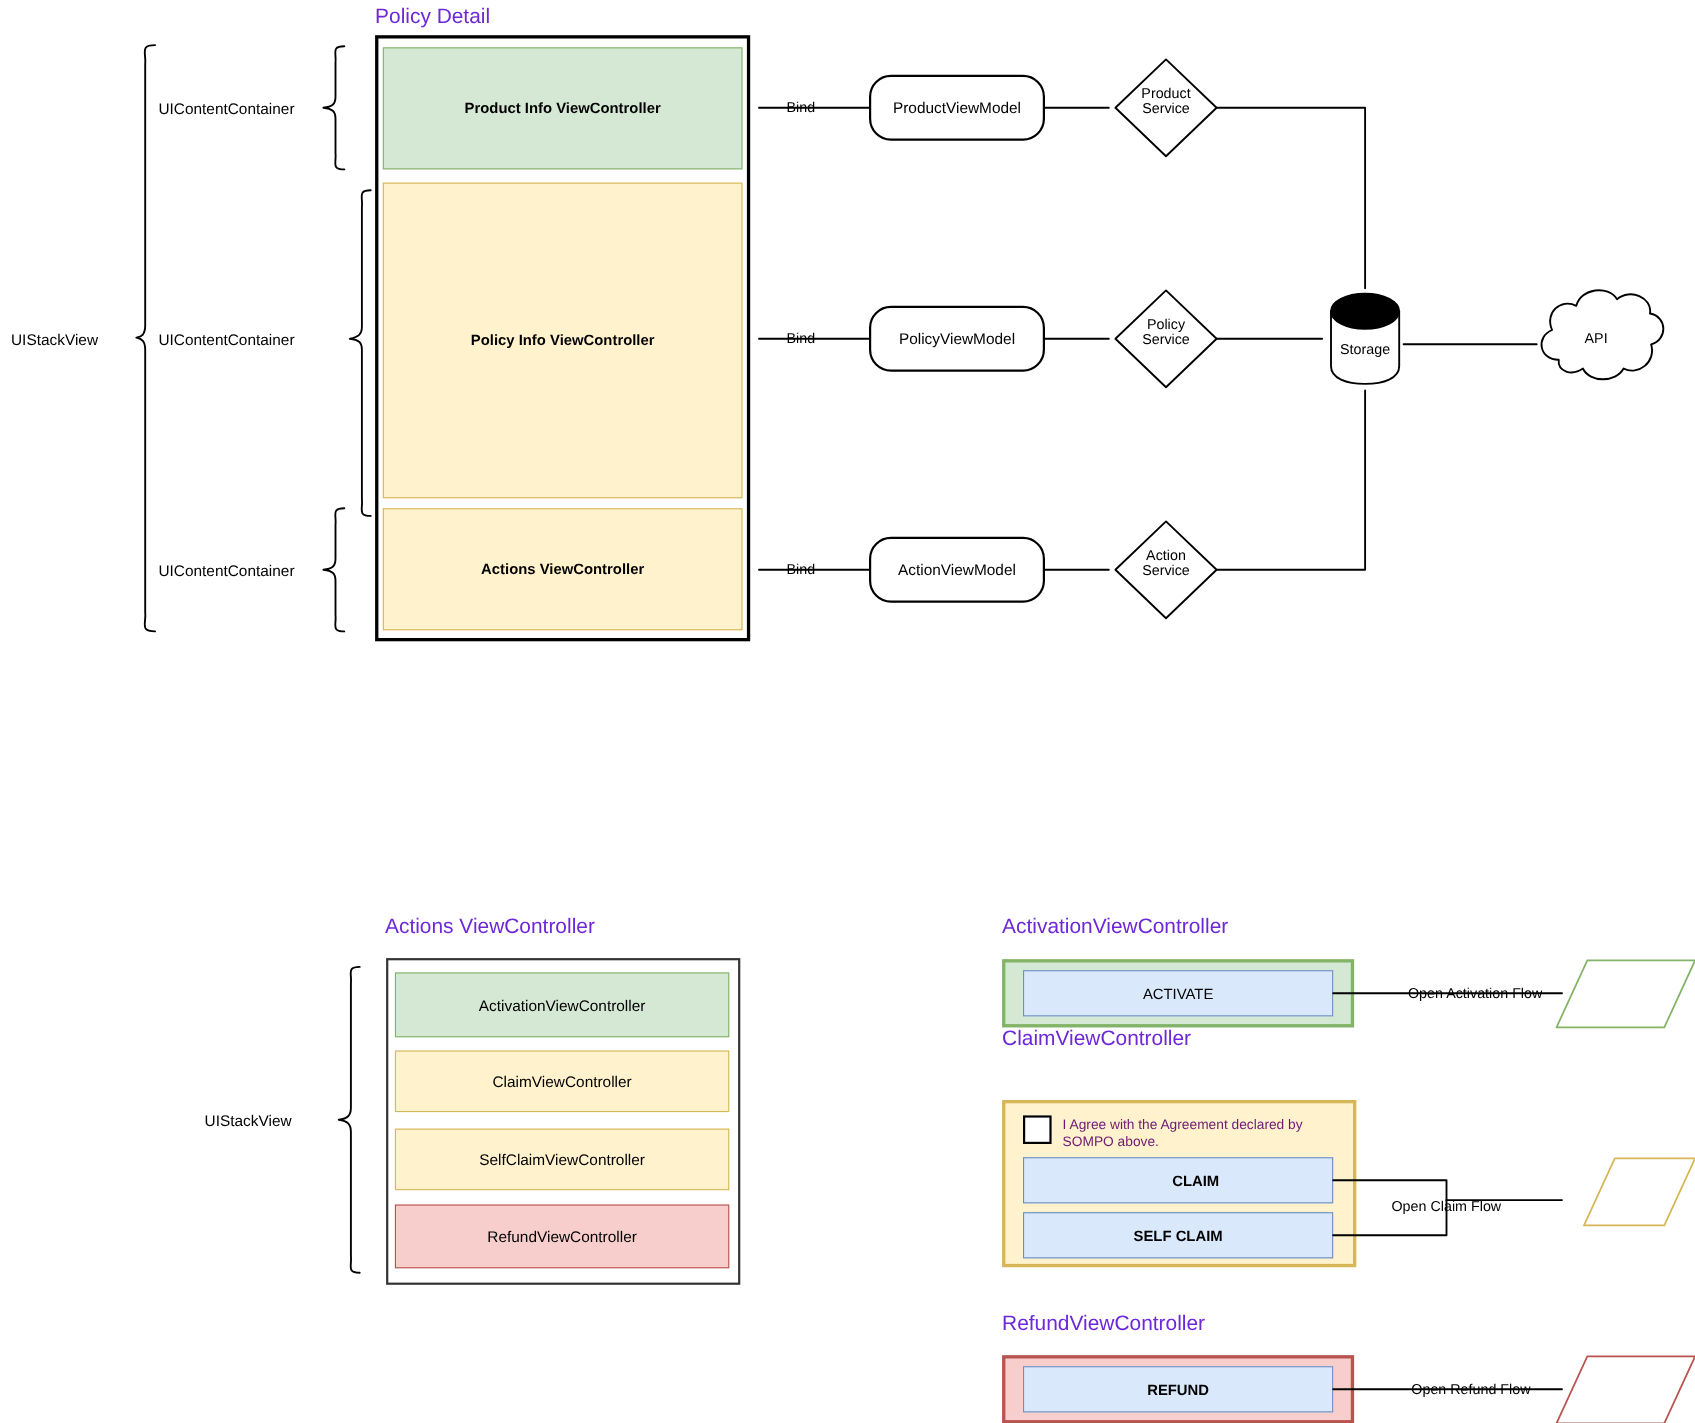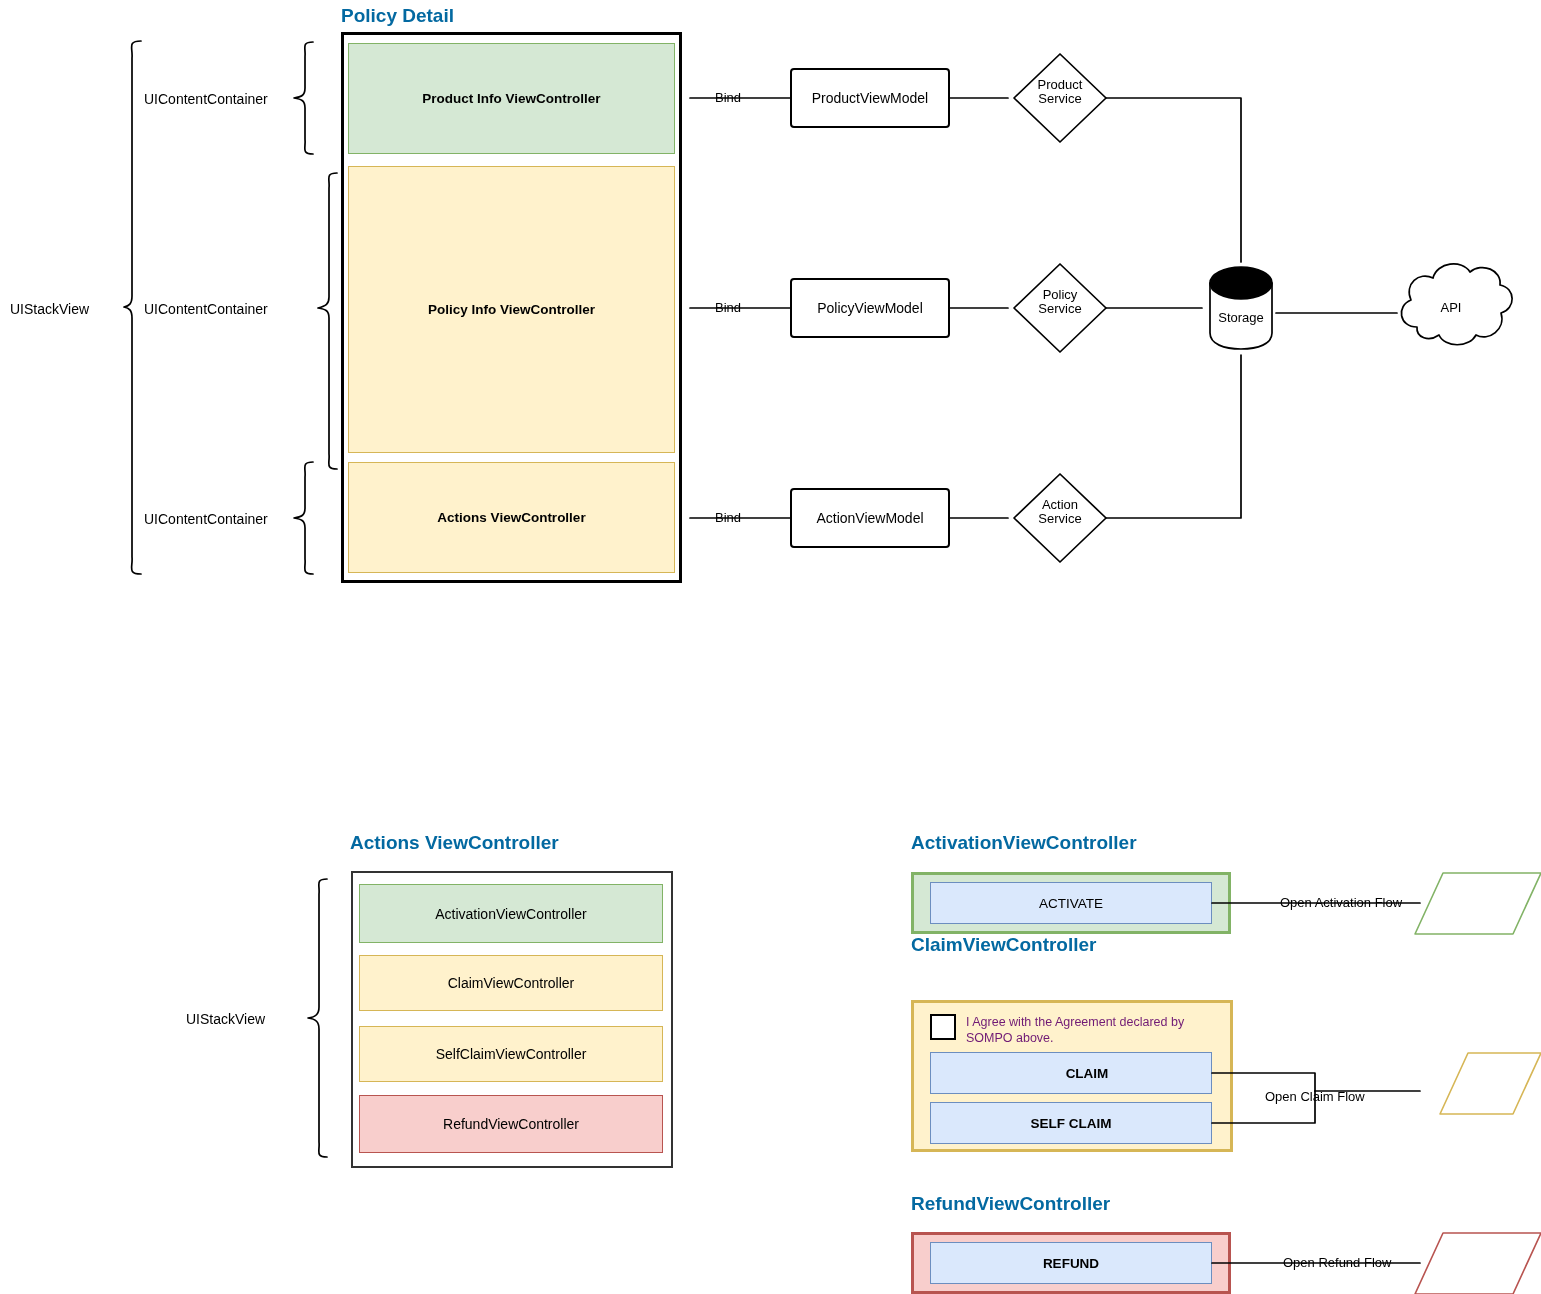--- a/index.html
+++ b/index.html
@@ -15,22 +15,22 @@
     position: relative;
     width: 1541px;
     height: 1294px;
     overflow: hidden;
     background: #ffffff;
   }
   .abs { position: absolute; box-sizing: border-box; }
 
   
   .heading {
-    font-weight: bold;
-    color: #0369a1;
+    font-weight: normal;
+    color: #6d28d9;
     white-space: nowrap;
     line-height: 1;
   }
   .h-policy   { font-size: 19px; }
   .h-actions  { font-size: 19px; }
   .h-sub      { font-size: 19px; }
 
   
   .box {
     display: flex;
@@ -50,21 +50,21 @@
   .fill-yellow{ background: #fff2cc; border: 1px solid #d6b656; }
   .fill-red   { background: #f8cecc; border: 1px solid #b85450; }
   .fill-blue  { background: #dae8fc; border: 1px solid #6c8ebf; }
 
   .vc-label-bold { font-size: 13.5px; font-weight: bold; }
   .vc-label      { font-size: 14px; font-weight: normal; }
 
   
   .rrect {
     border: 2px solid #000;
-    border-radius: 4px;
+    border-radius: 20px;
     background: #fff;
     font-size: 14px;
   }
 
   
   .edge-label {
     font-size: 13px;
     background: #ffffff;
     padding: 0 2px;
     white-space: nowrap;

